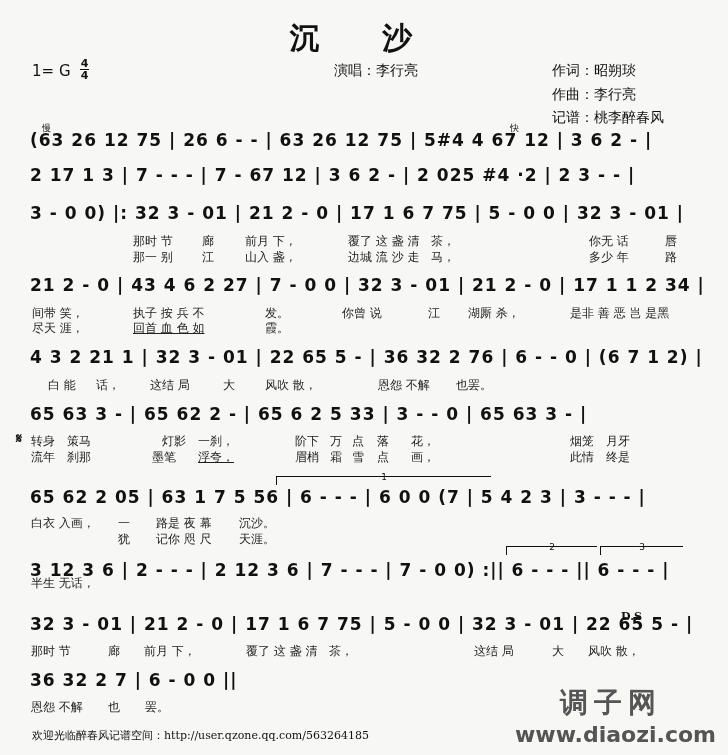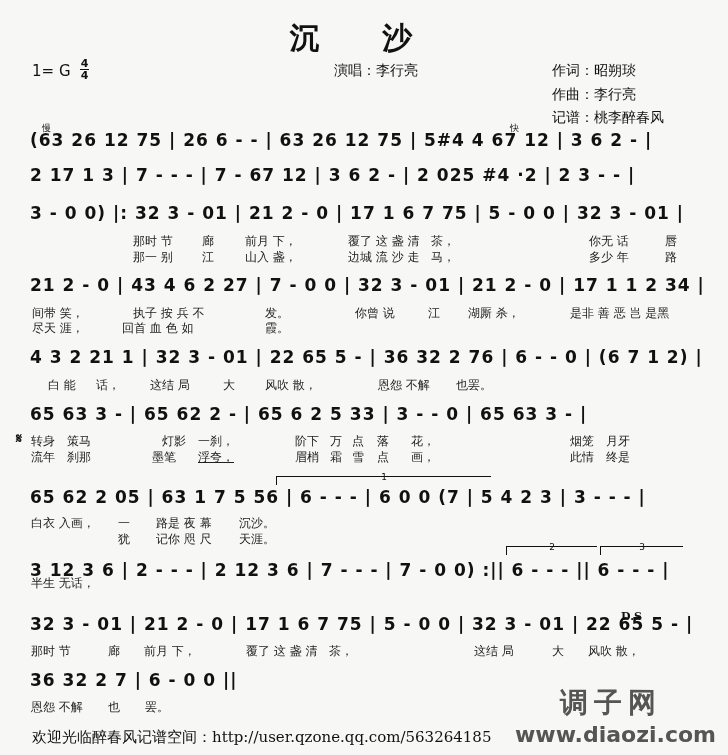--- a/index.html
+++ b/index.html
@@ -8,21 +8,21 @@
   .abs{position:absolute;}
   .title{left:0;width:728px;top:18px;text-align:center;font-family:"DejaVu Serif","Liberation Serif",serif;
          font-size:30px;font-weight:bold;letter-spacing:26px;}
   .key{left:32px;top:62px;font-size:15px;}
   .timesig{left:80px;top:58px;font-size:11px;font-weight:bold;line-height:11px;text-align:center;}
   .timesig .bar{border-top:1px solid #111;width:9px;margin:0 auto;}
   .credit{font-size:14px;font-family:"DejaVu Serif","Liberation Serif",serif;}
   .row{position:absolute;left:30px;white-space:pre;font-size:17px;font-weight:bold;letter-spacing:1px;}
   .lyr{position:absolute;white-space:pre;font-size:12px;color:#222;}
   .tempo{font-size:9px;}
-  .footer{left:32px;top:728px;font-size:15px;font-family:"DejaVu Serif","Liberation Serif",serif;}
+  .footer{left:32px;top:728px;font-size:11px;font-family:"DejaVu Serif","Liberation Serif",serif;}
   .wm1{left:560px;top:684px;font-size:28px;font-weight:bold;color:#555;letter-spacing:6px;}
   .wm2{left:515px;top:722px;font-size:22px;font-weight:bold;color:#555;}
   .ds{left:596px;top:610px;font-size:11px;font-weight:bold;font-family:"DejaVu Serif",serif;margin-left:25px;}
   .volta{border-top:1px solid #111;border-left:1px solid #111;height:8px;font-size:9px;text-align:center;line-height:0;}
   .segno{font-size:14px;font-weight:bold;font-family:"DejaVu Serif",serif;}
 </style>
 </head>
 <body>
 
 <div class="abs title">沉 沙</div>
@@ -55,26 +55,26 @@
 <div class="lyr" style="left:202px;top:249px;">江</div>
 <div class="lyr" style="left:245px;top:249px;">山入 盏，</div>
 <div class="lyr" style="left:348px;top:249px;">边城 流 沙 走   马，</div>
 <div class="lyr" style="left:589px;top:249px;">多少 年</div>
 <div class="lyr" style="left:665px;top:249px;">路</div>
 
 <div class="row" style="top:275px;">21 2 - 0 | 43 4 6 2 27 | 7 - 0 0 | 32 3 - 01 | 21 2 - 0 | 17 1 1 2 34 |</div>
 <div class="lyr" style="left:32px;top:305px;">间带 笑，</div>
 <div class="lyr" style="left:133px;top:305px;">执子 按 兵 不</div>
 <div class="lyr" style="left:265px;top:305px;">发。</div>
-<div class="lyr" style="left:355px;top:305px;">你曾 说</div>
+<div class="lyr" style="left:342px;top:305px;">你曾 说</div>
 <div class="lyr" style="left:428px;top:305px;">江</div>
 <div class="lyr" style="left:468px;top:305px;">湖厮 杀，</div>
 <div class="lyr" style="left:570px;top:305px;">是非 善 恶 岂 是黑</div>
 <div class="lyr" style="left:32px;top:320px;">尽天 涯，</div>
-<div class="lyr" style="left:122px;top:320px;">回首 血 色 如</div>
+<div class="lyr" style="left:133px;top:320px;text-decoration:underline;">回首 血 色 如</div>
 <div class="lyr" style="left:265px;top:320px;">霞。</div>
 
 <div class="row" style="top:347px;">4 3 2 21 1 | 32 3 - 01 | 22 65 5 - | 36 32 2 76 | 6 - - 0 | (6 7 1 2) |</div>
 <div class="lyr" style="left:48px;top:377px;">白 能</div>
 <div class="lyr" style="left:96px;top:377px;">话，</div>
 <div class="lyr" style="left:150px;top:377px;">这结 局</div>
 <div class="lyr" style="left:223px;top:377px;">大</div>
 <div class="lyr" style="left:265px;top:377px;">风吹 散，</div>
 <div class="lyr" style="left:378px;top:377px;">恩怨 不解</div>
 <div class="lyr" style="left:456px;top:377px;">也罢。</div>

